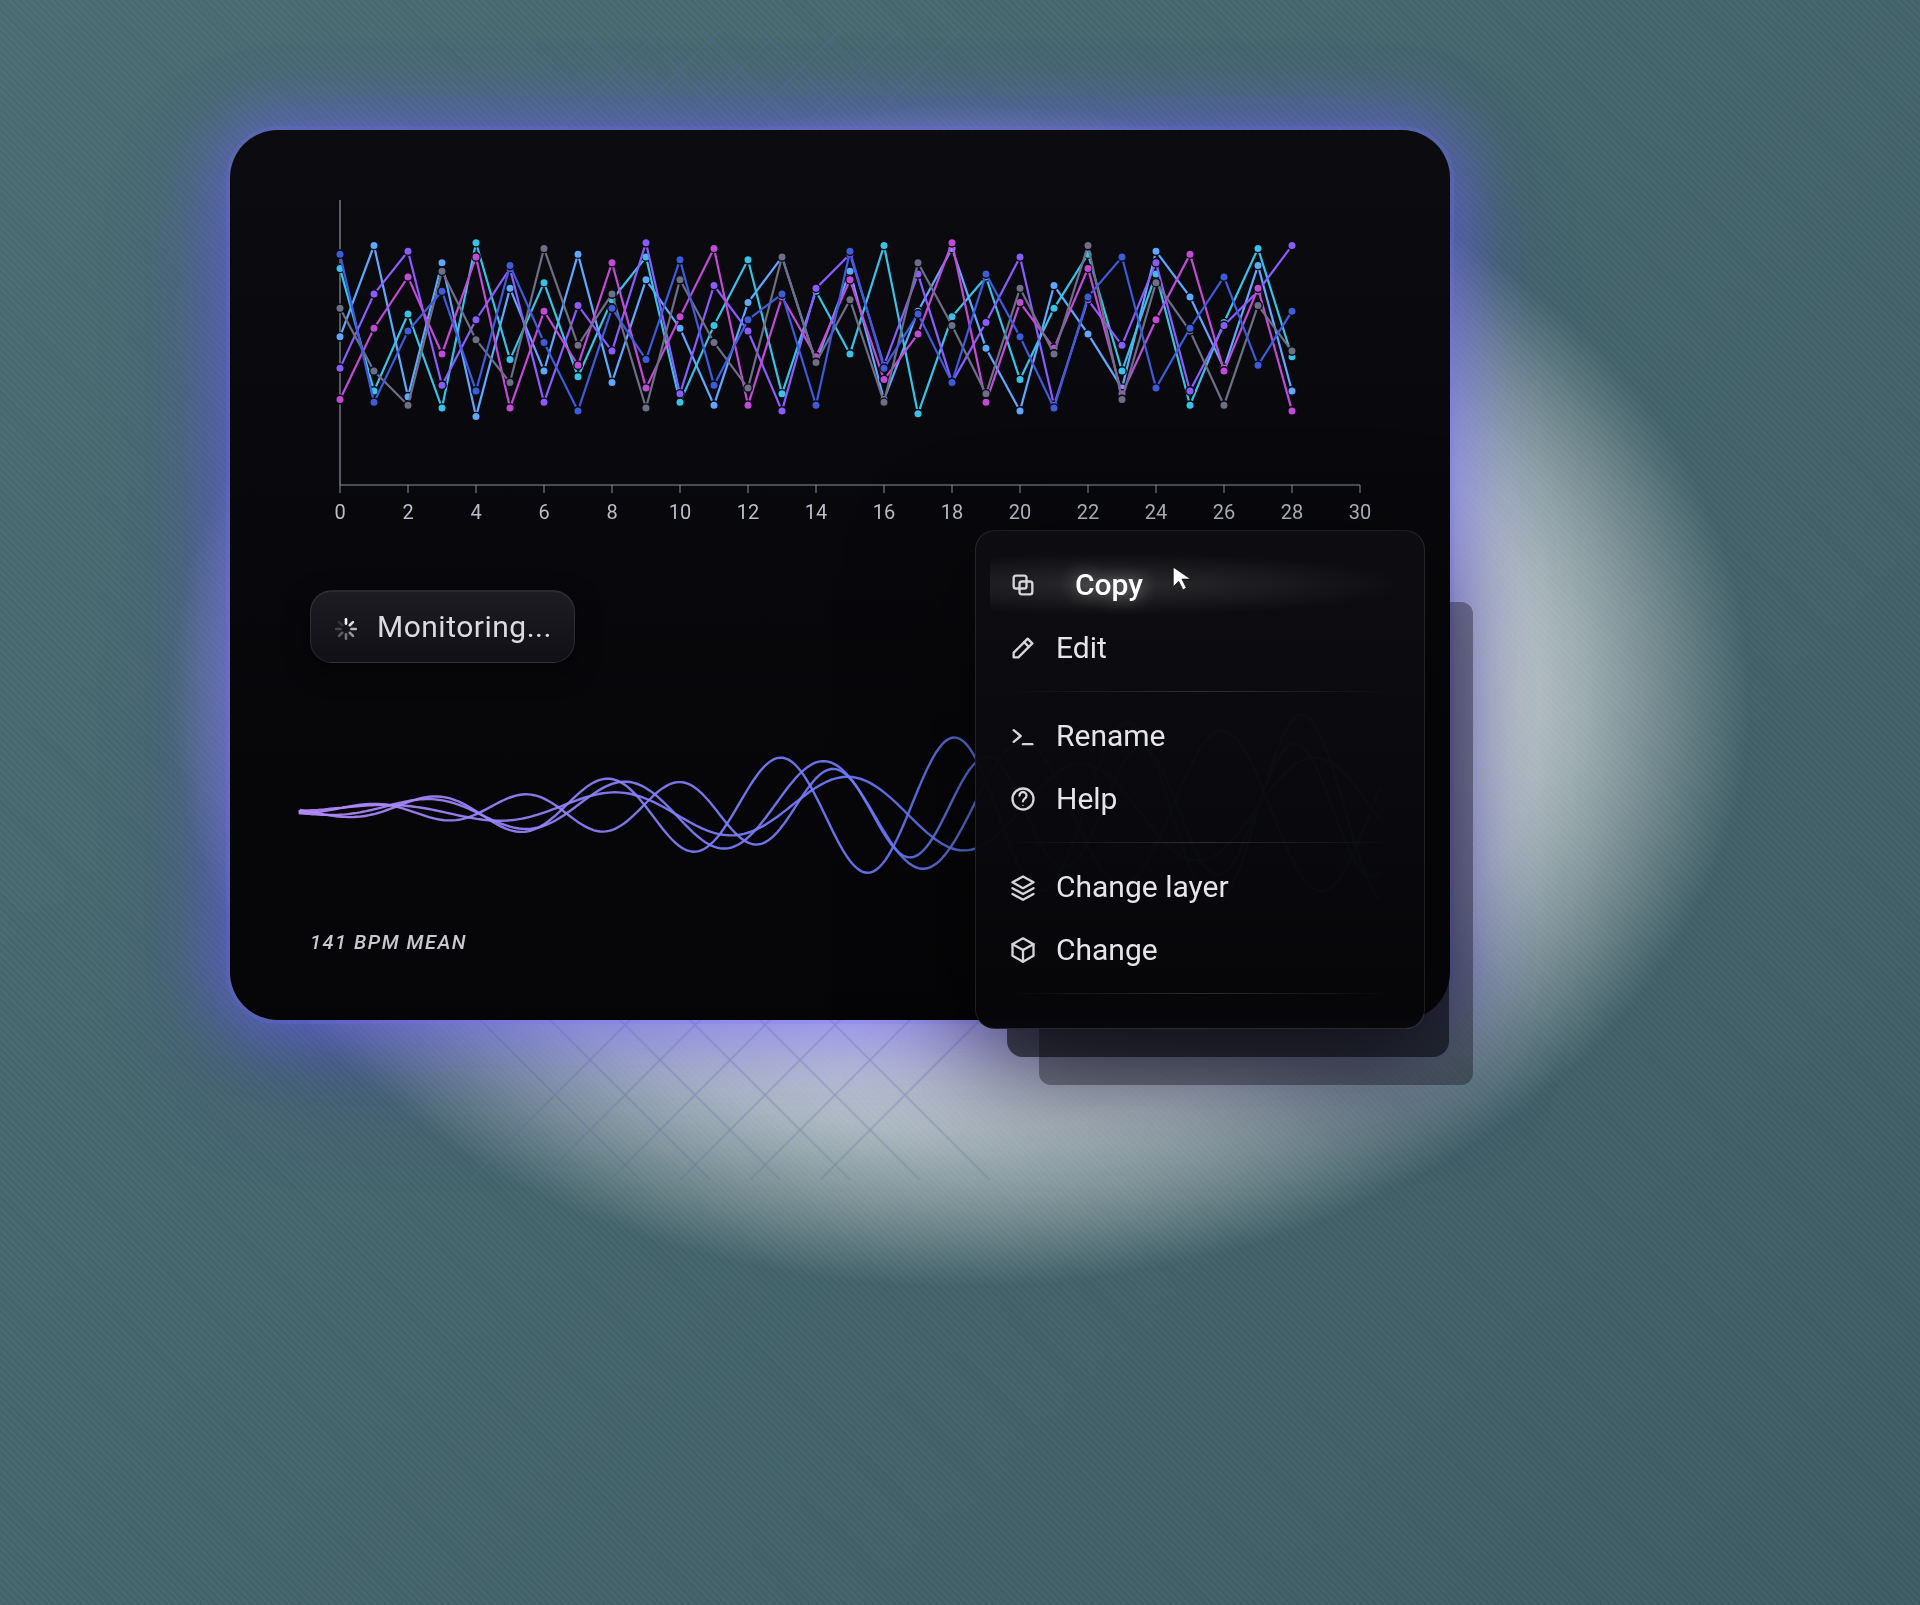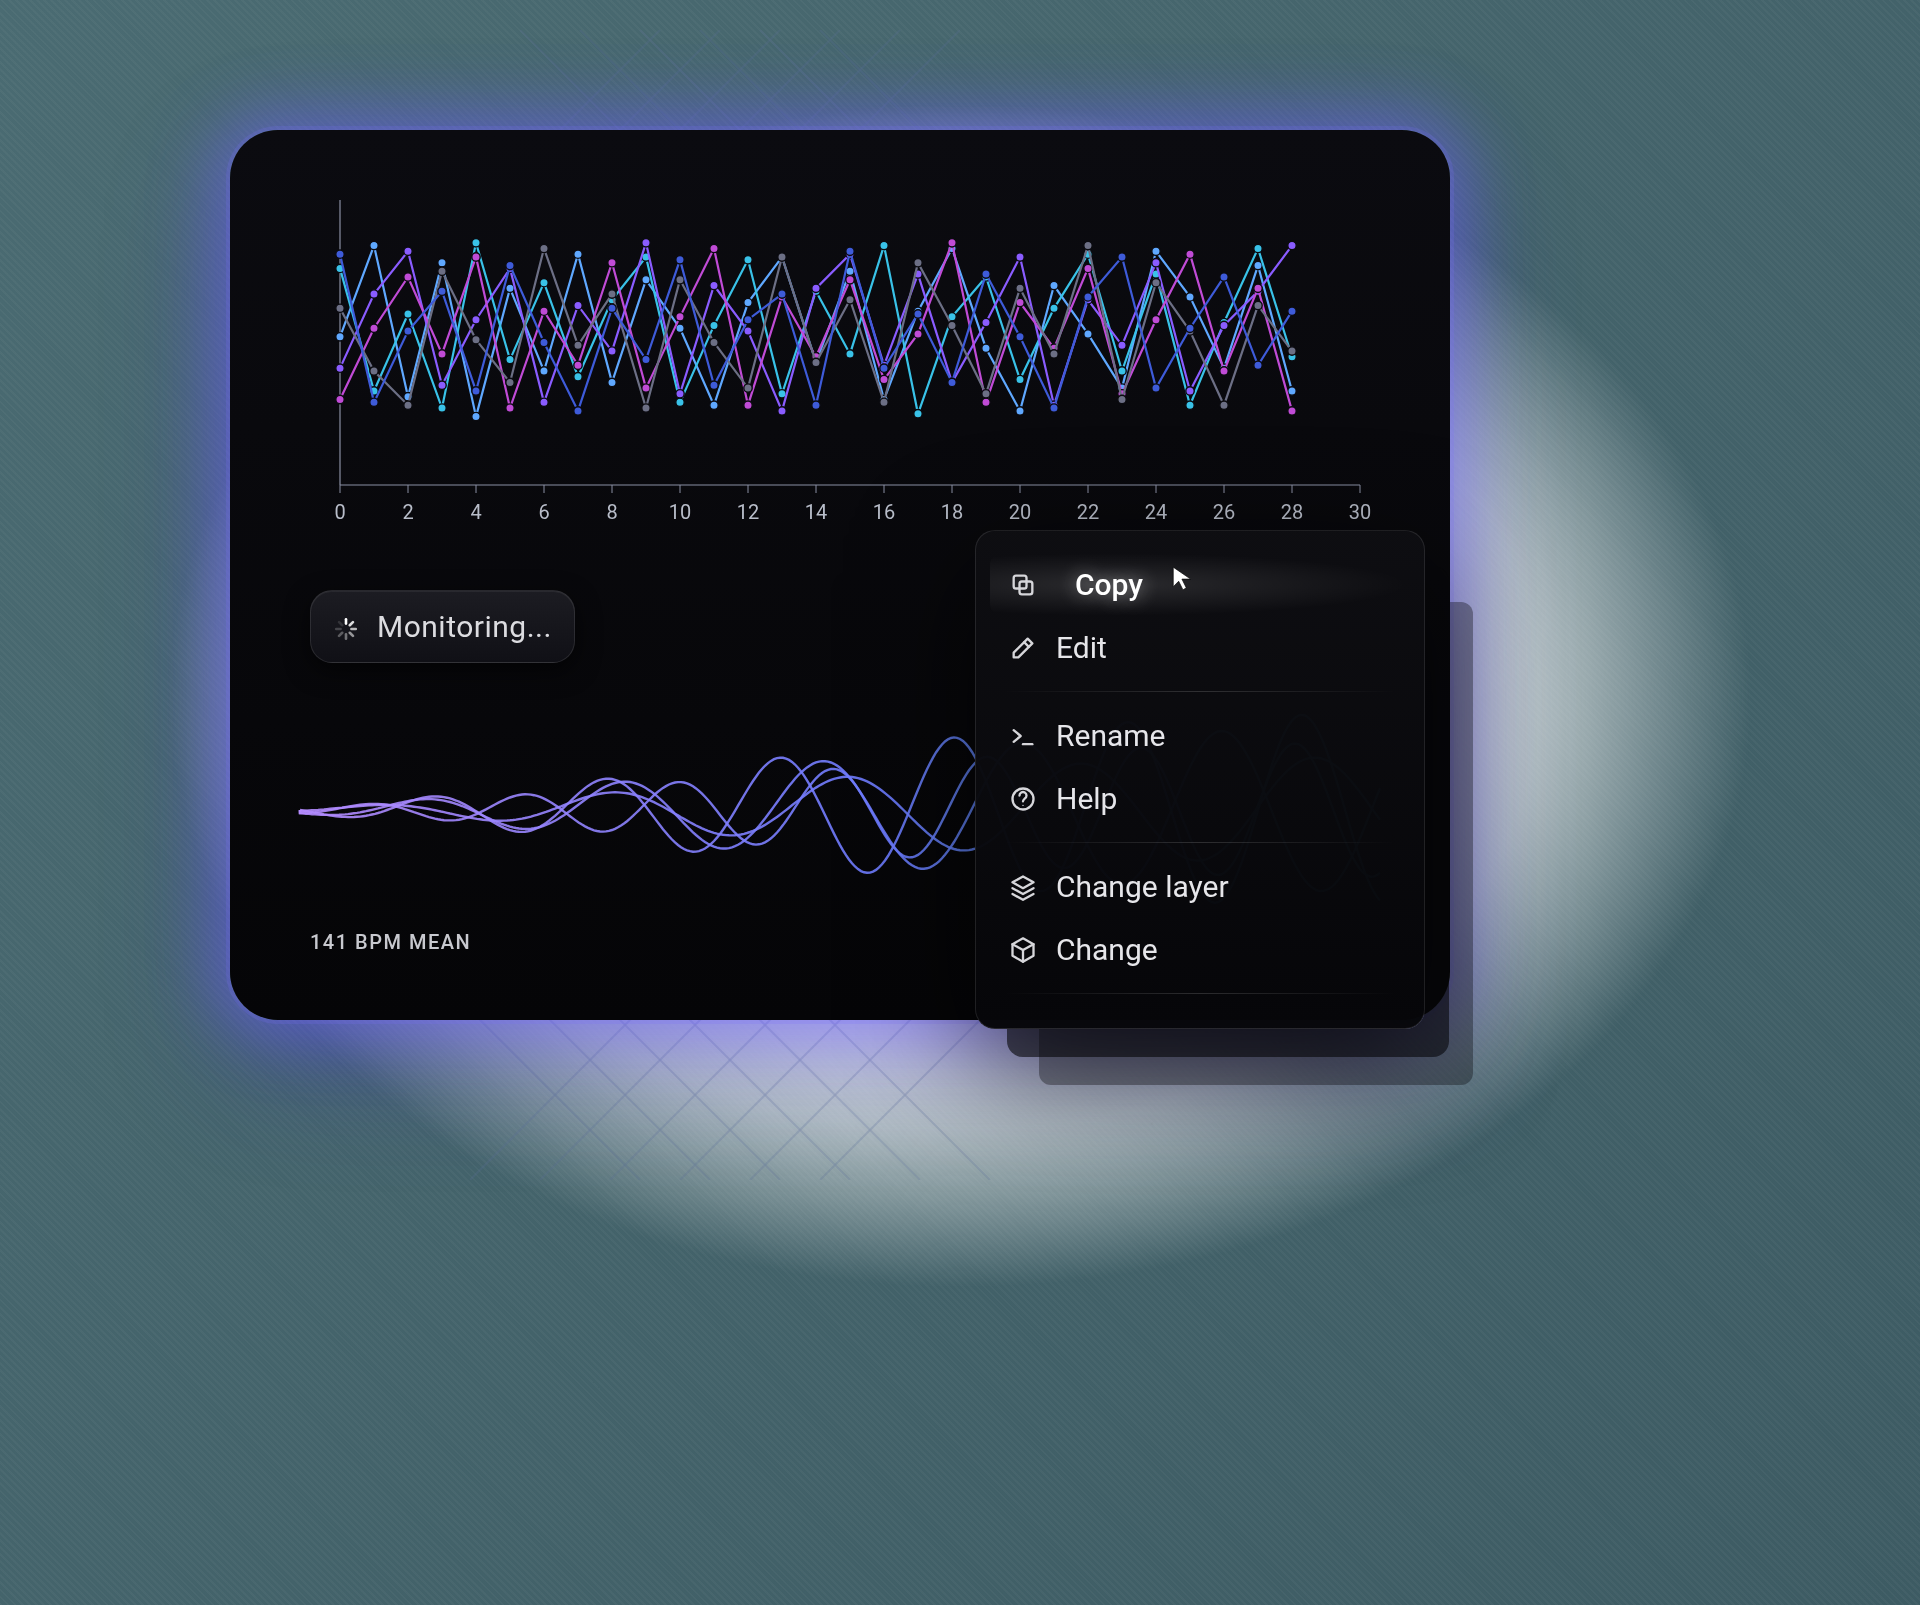--- a/index.html
+++ b/index.html
@@ -75,21 +75,21 @@
   .monitor-pill .spinner svg { width:100%; height:100%; }
   .monitor-pill .spinner svg line { stroke:#fff; stroke-width:2.4; stroke-linecap:round; }
 
   
   .wave-wrap { position:absolute; left:70px; top:550px; right:70px; height:260px; }
   svg.wave { width:100%; height:100%; display:block; overflow:visible; }
   .wave path { fill:none; stroke-width:2.4; }
 
   .bpm-label {
     position:absolute; left:80px; top:800px;
-    color:#c8c9cf; font-size:20px; letter-spacing:1.5px; font-weight:500;
+    color:#c8c9cf; font-size:20px; letter-spacing:1.5px; font-weight:500;font-style:italic;
   }
 
   
   .context-menu {
     position: absolute;
     left: 975px; top: 530px;
     width: 450px;
     background: linear-gradient(180deg, rgba(14,14,18,0.98) 0%, rgba(6,6,9,0.99) 100%);
     border: 1px solid rgba(255,255,255,0.10);
     border-radius: 20px;

